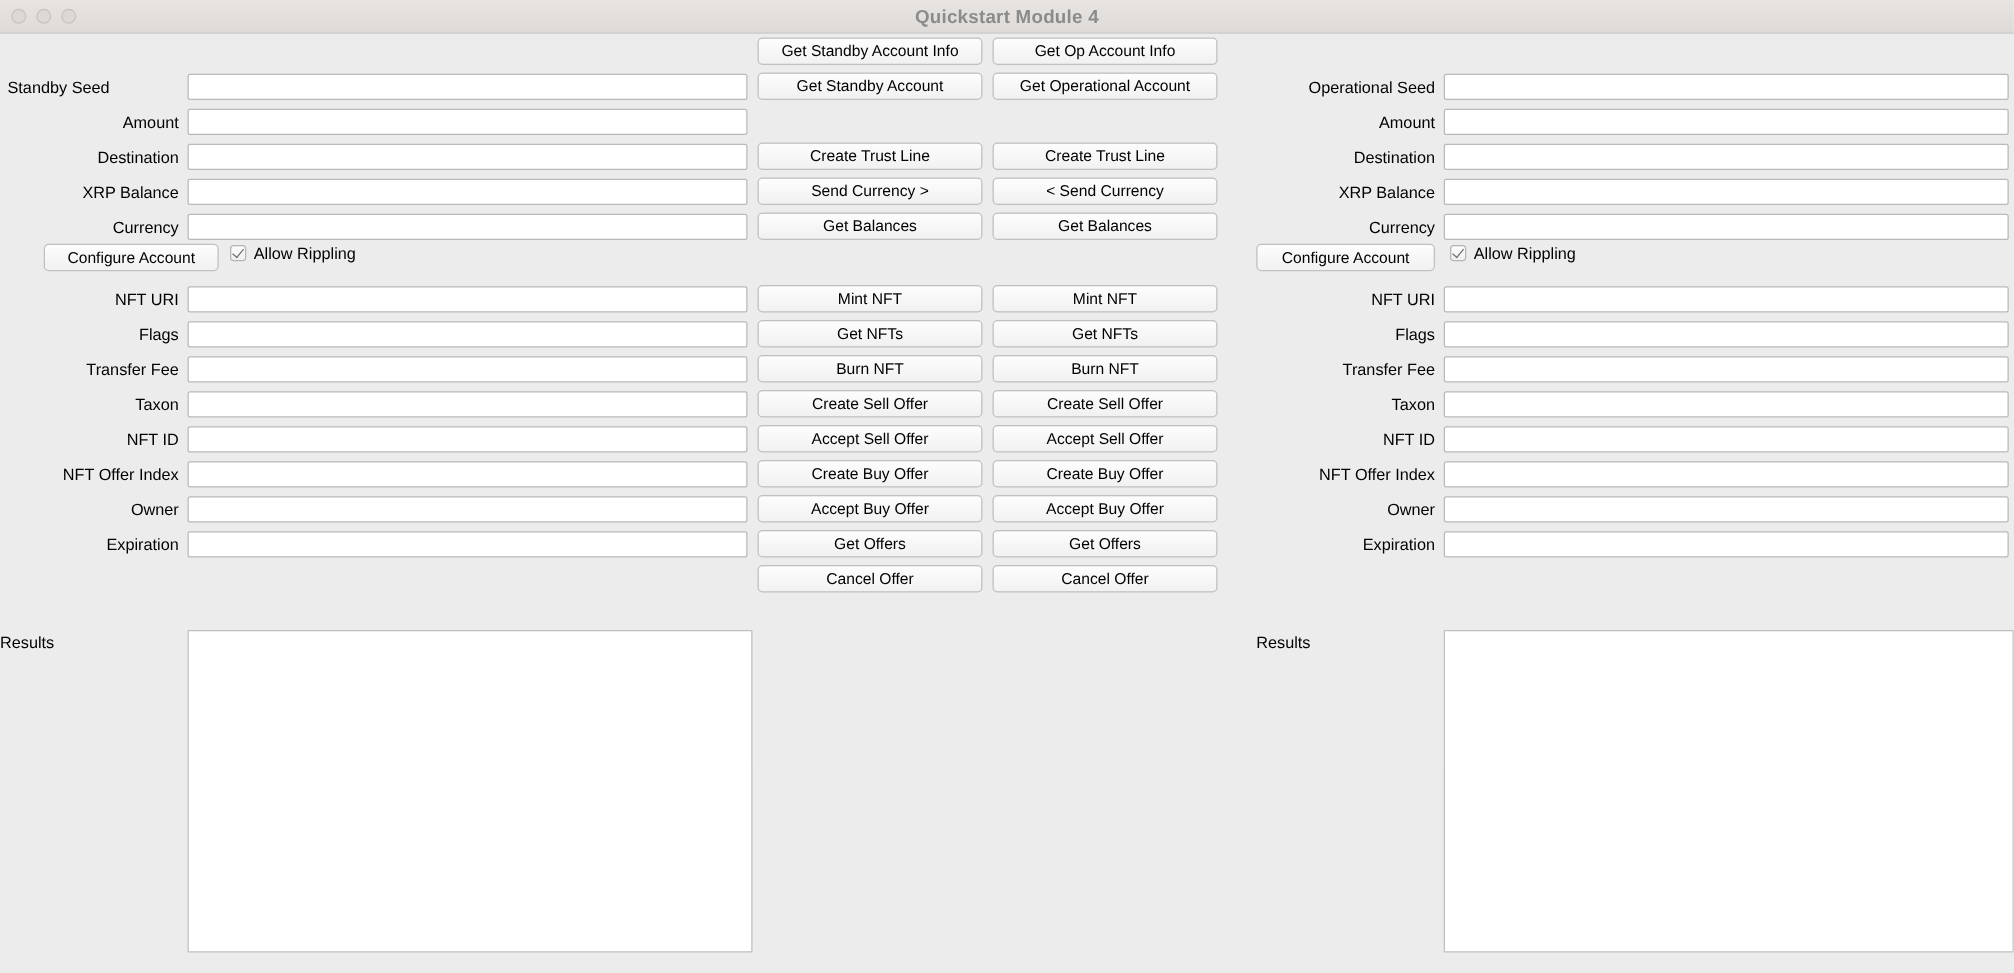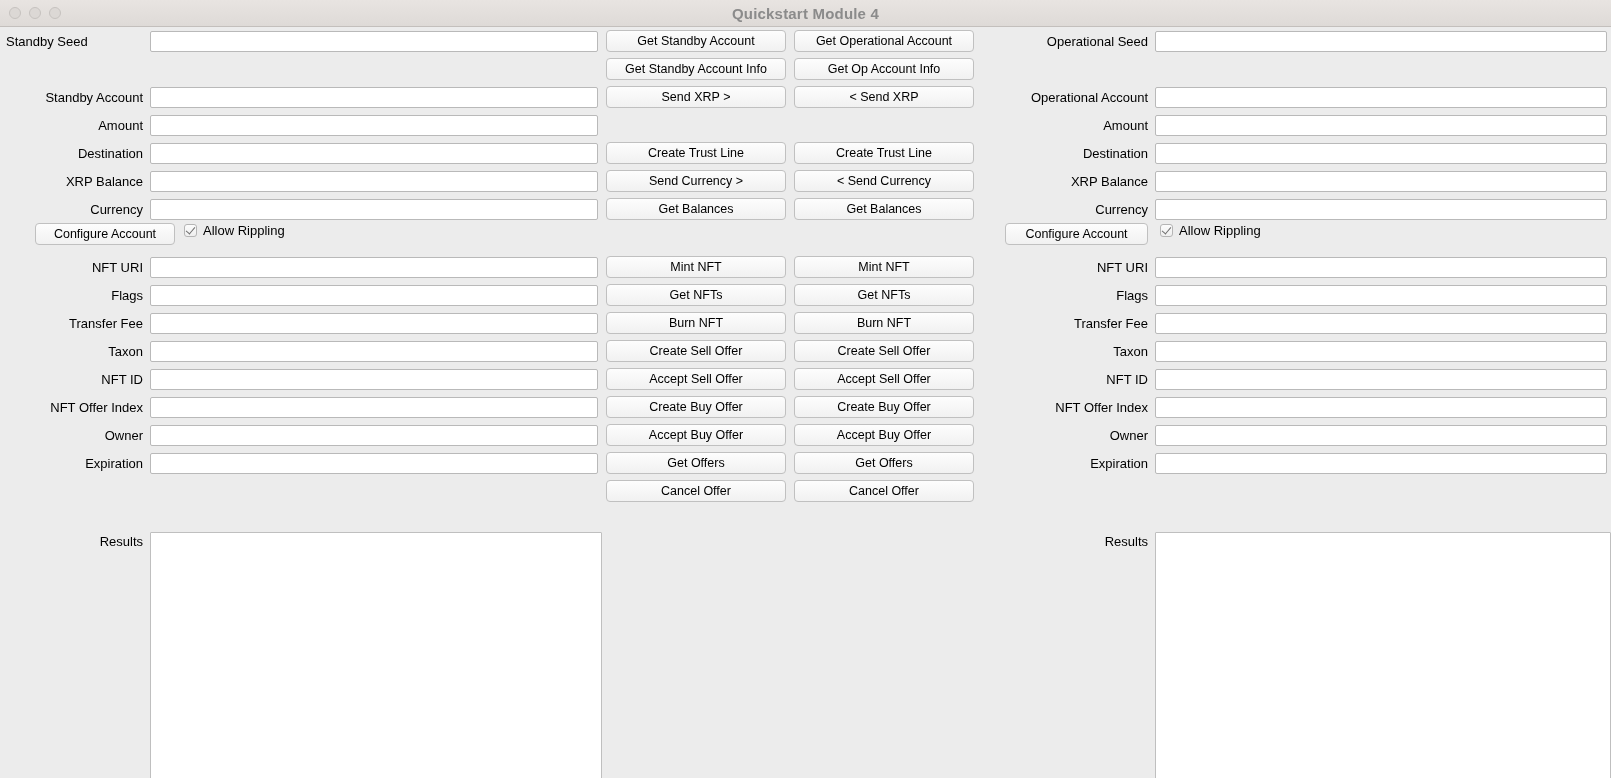--- a/index.html
+++ b/index.html
@@ -204,21 +204,20 @@
 
   
   .results-row {
     display: flex;
     align-items: flex-start;
     height: 260px;
   }
   .results-label {
     width: 150px;
     flex: none;
-    text-align: right;
     padding-right: 7px;
     font-size: 13px;
     padding-top: 2px;
   }
   .results-box {
     width: 452px;
     flex: none;
     height: 258px;
     background: #fff;
     border: 1px solid #bfbfbf;
@@ -252,68 +251,51 @@
     <div class="light"></div>
     <div class="light"></div>
     <div class="light"></div>
   </div>
   <div class="title-text">Quickstart Module 4</div>
 </div>
 
 <div class="app">
 
   <div class="row">
-    <div class="lbl-left flush">Standby Seed</div>
-    <div class="fld-left">
-      <input class="tf" value="" style="">
-    </div>
-    <div class="btn-col-a">
-      <button class="btn">Get Standby Account</button>
-    </div>
-    <div class="btn-col-b">
-      <button class="btn">Get Operational Account</button>
-    </div>
-    <div class="gap-mid"></div>
-    <div class="lbl-right">Operational Seed</div>
-    <div class="fld-right">
-      <input class="tf" value="" style="">
-    </div>
-  </div>
-
-  <div class="row">
     <div class="lbl-left"></div>
     <div class="fld-left"></div>
     <div class="btn-col-a">
       <button class="btn">Get Standby Account Info</button>
     </div>
     <div class="btn-col-b">
       <button class="btn">Get Op Account Info</button>
     </div>
     <div class="gap-mid"></div>
     <div class="lbl-right"></div>
     <div class="fld-right"></div>
   </div>
 
   <div class="row">
-    <div class="lbl-left">Standby Account</div>
-    <div class="fld-left">
-      <input class="tf" value="" style="">
-    </div>
-    <div class="btn-col-a">
-      <button class="btn">Send XRP &gt;</button>
-    </div>
-    <div class="btn-col-b">
-      <button class="btn">&lt; Send XRP</button>
-    </div>
-    <div class="gap-mid"></div>
-    <div class="lbl-right">Operational Account</div>
-    <div class="fld-right">
-      <input class="tf" value="" style="">
-    </div>
-  </div>
+    <div class="lbl-left flush">Standby Seed</div>
+    <div class="fld-left">
+      <input class="tf" value="" style="">
+    </div>
+    <div class="btn-col-a">
+      <button class="btn">Get Standby Account</button>
+    </div>
+    <div class="btn-col-b">
+      <button class="btn">Get Operational Account</button>
+    </div>
+    <div class="gap-mid"></div>
+    <div class="lbl-right">Operational Seed</div>
+    <div class="fld-right">
+      <input class="tf" value="" style="">
+    </div>
+  </div>
+
 
   <div class="row">
     <div class="lbl-left">Amount</div>
     <div class="fld-left">
       <input class="tf" value="" style="">
     </div>
     <div class="btn-col-a"></div>
     <div class="btn-col-b"></div>
     <div class="gap-mid"></div>
     <div class="lbl-right">Amount</div>

